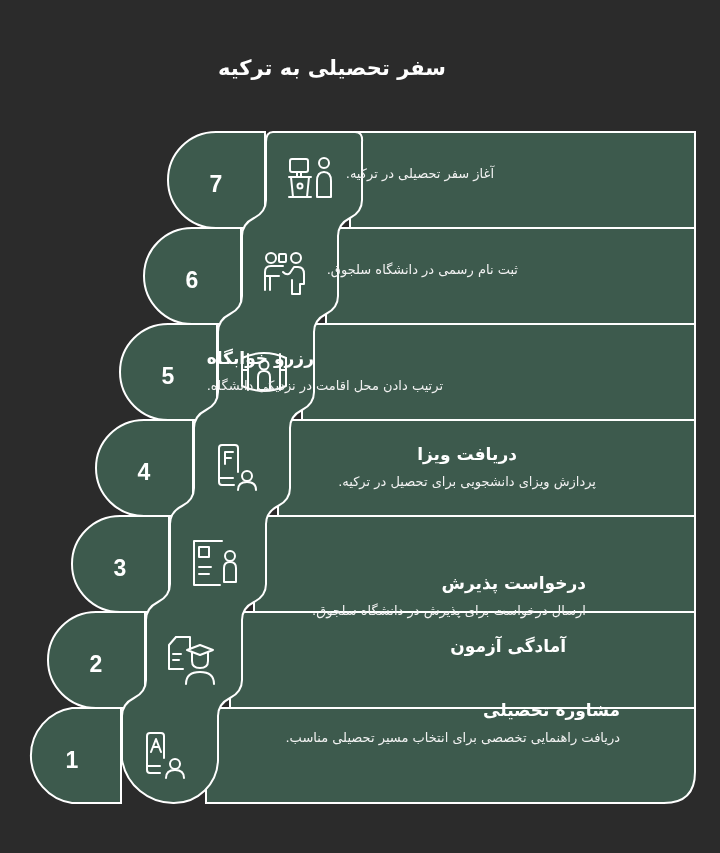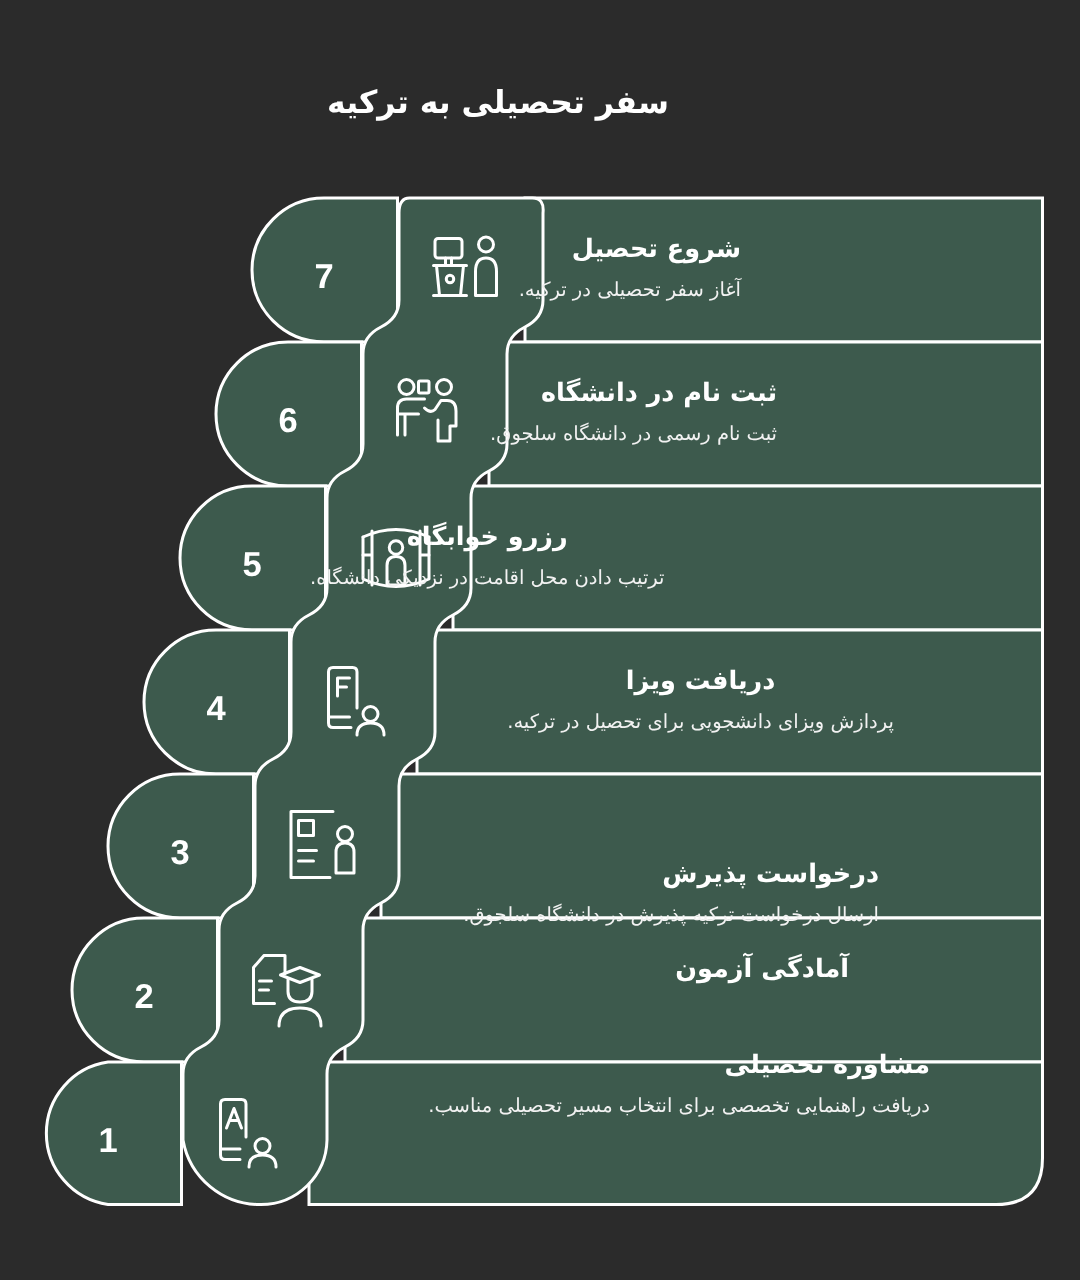--- a/index.html
+++ b/index.html
@@ -135,38 +135,36 @@
   <svg viewBox="0 0 52 52" fill="none" stroke="#fff" stroke-width="2" stroke-linecap="round" stroke-linejoin="round">
     <path d="M22 28V6q0-3-3-3H8q-3 0-3 3v34q0 3 3 3h10"></path>
       <path d="M5 36h13"></path>
     <path d="M9 22l5-13 5 13M11 17h6"></path>
     <circle cx="33" cy="34" r="5"></circle>
       <path d="M24 48q0-8 9-8t9 8"></path>
   </svg>
 </div>
 
 <div class="txt" style="right:226px;top:156px;">
-  <div class="h">شروع تحصیل</div>
   <div class="d">آغاز سفر تحصیلی در ترکیه.</div>
 </div>
 <div class="txt" style="right:202px;top:252px;">
-  <div class="h">ثبت نام در دانشگاه</div>
   <div class="d">ثبت نام رسمی در دانشگاه سلجوق.</div>
 </div>
 <div class="txt" style="right:277px;top:348px;">
-  <div class="h" style="text-align:center">رزرو خوابگاه</div>
+  <div class="h" style="text-align:left">رزرو خوابگاه</div>
   <div class="d">ترتیب دادن محل اقامت در نزدیکی دانشگاه.</div>
 </div>
 <div class="txt" style="right:124px;top:444px;text-align:center;">
   <div class="h">دریافت ویزا</div>
   <div class="d">پردازش ویزای دانشجویی برای تحصیل در ترکیه.</div>
 </div>
 <div class="txt" style="right:134px;top:540px;margin-top:33px;">
   <div class="h">درخواست پذیرش</div>
-  <div class="d">ارسال درخواست ترکیه پذیرش در دانشگاه سلجوق.</div>
+  <div class="d">ارسال درخواست برای پذیرش در دانشگاه سلجوق.</div>
 </div>
 <div class="txt" style="right:154px;top:636px;margin-left:41px;">
   <div class="h">آمادگی آزمون</div>
 </div>
 <div class="txt" style="right:100px;top:700px;">
   <div class="h">مشاوره تحصیلی</div>
   <div class="d">دریافت راهنمایی تخصصی برای انتخاب مسیر تحصیلی مناسب.</div>
 </div>
 
 </body></html>

